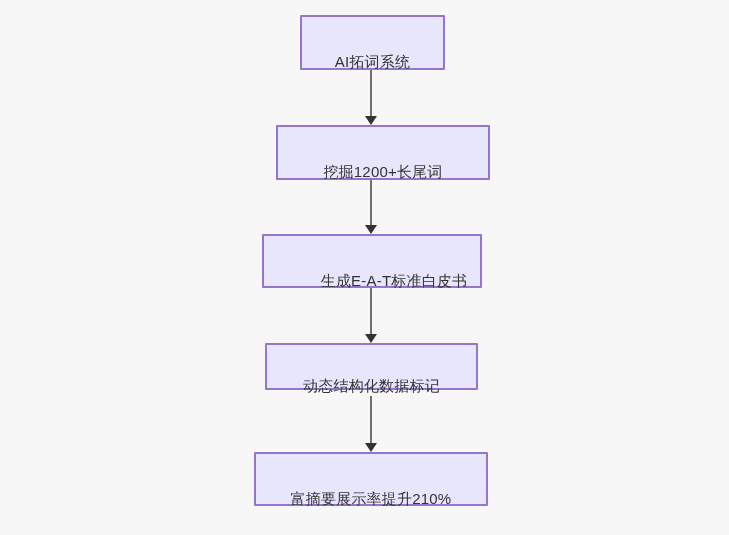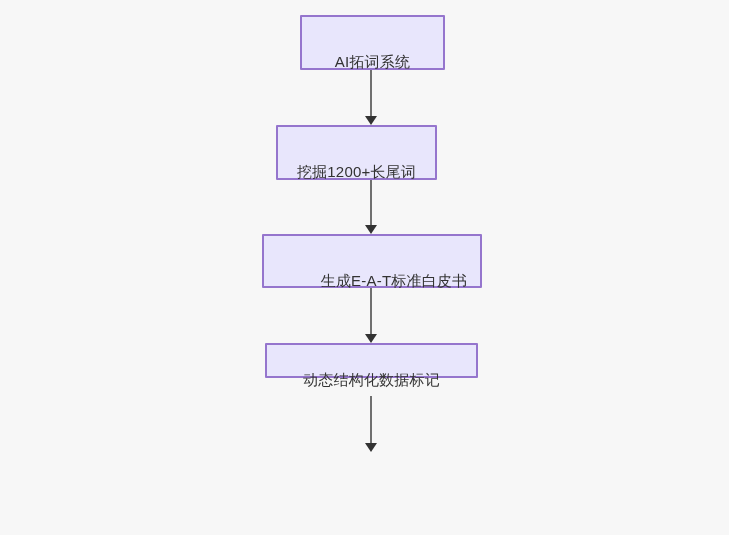--- a/index.html
+++ b/index.html
@@ -66,41 +66,44 @@
 
   <div class="node" style="left:300px; top:15px; width:145px; height:55px;">
     <span class="node-label">AI拓词系统</span>
   </div>
 
   <div class="connector" style="left:365px; top:70px; height:55px;">
     <div class="line" style="height:46px;"></div>
     <div class="head"></div>
   </div>
 
-  <div class="node" style="left:276px; top:125px; width:161px; height:55px;">
+  <div class="node" style="left:276px; top:125px; width:214px; height:55px;">
     <span class="node-label">挖掘1200+长尾词</span>
   </div>
 
   <div class="connector" style="left:365px; top:180px; height:54px;">
     <div class="line" style="height:45px;"></div>
     <div class="head"></div>
   </div>
 
   <div class="node" style="left:262px; top:234px; width:220px; height:54px;padding-left:44px;">
     <span class="node-label">生成E-A-T标准白皮书</span>
   </div>
 
   <div class="connector" style="left:365px; top:288px; height:55px;">
     <div class="line" style="height:46px;"></div>
     <div class="head"></div>
   </div>
 
-  <div class="node" style="left:265px; top:343px; width:213px; height:35px;">
+  <div class="node" style="left:265px; top:343px; width:213px; height:47px;">
     <span class="node-label">动态结构化数据标记</span>
   </div>
 
   <div class="connector" style="left:365px; top:396px; height:56px;">
     <div class="line" style="height:47px;"></div>
     <div class="head"></div>
   </div>
 
+  <div class="node" style="left:254px; top:452px; width:234px; height:54px;">
+    <span class="node-label">富摘要展示率提升210%</span>
+  </div>
 
 </div>
 
 </body></html>

